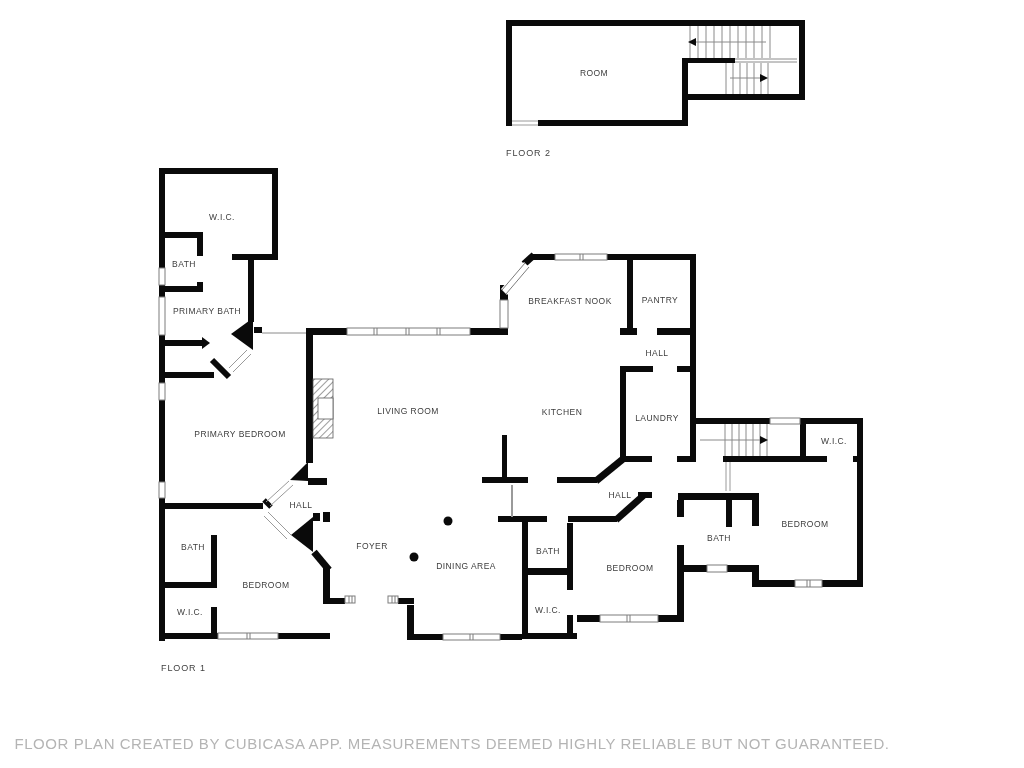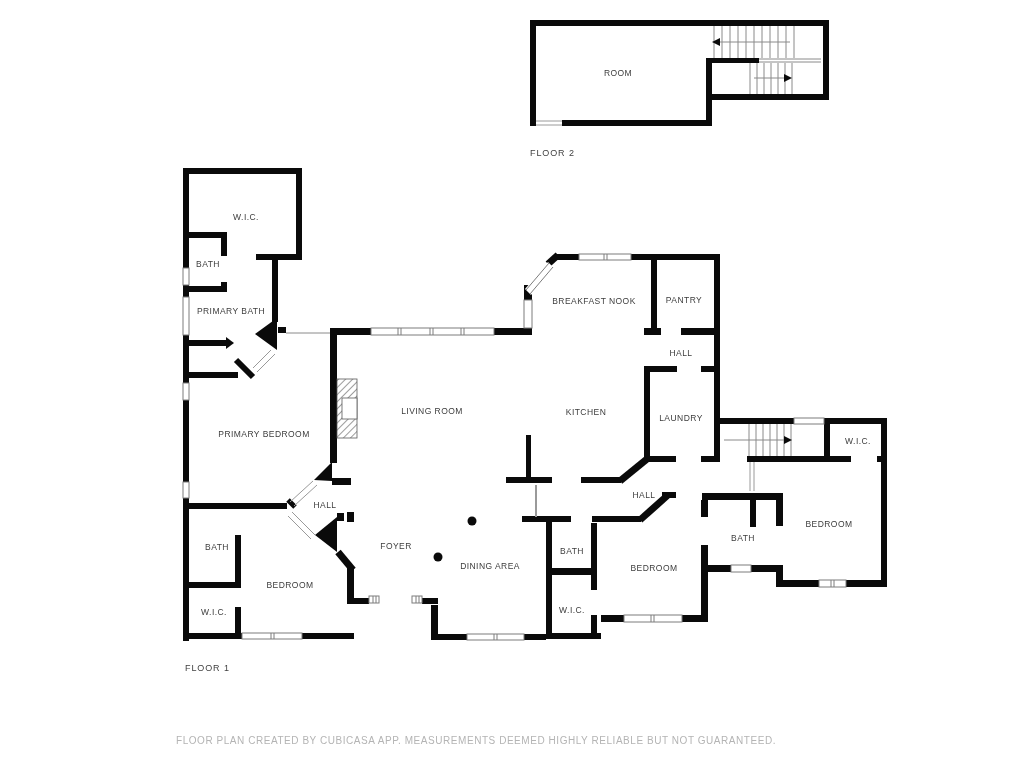--- a/index.html
+++ b/index.html
@@ -1,25 +1,25 @@
 <!DOCTYPE html>
 <html><head>
 <meta charset="utf-8">
 <style>
   html,body{margin:0;padding:0;background:#ffffff;width:1024px;height:768px;overflow:hidden;}
-  #stage{position:relative;width:904px;height:768px;background:#fff;font-family:"Liberation Sans",sans-serif;margin-left:24px;}
+  #stage{position:relative;width:904px;height:768px;background:#fff;font-family:"Liberation Sans",sans-serif;}
   svg{position:absolute;left:0;top:0;}
   .wall{fill:#0a0a0a;}
   .wline{stroke:#0a0a0a;fill:none;}
   .thin{stroke:#8a8a8a;stroke-width:1;fill:none;}
   .thin2{stroke:#9a9a9a;stroke-width:1;fill:none;}
   .room-label{font-family:"Liberation Sans",sans-serif;font-size:8.5px;letter-spacing:.45px;fill:#3c3c3c;text-anchor:middle;}
   .caption{font-family:"Liberation Sans",sans-serif;font-size:9px;letter-spacing:.9px;fill:#3f3f3f;}
   #footer{position:absolute;left:0;right:0;top:735px;text-align:center;
-          font-family:"Liberation Sans",sans-serif;font-size:10px;letter-spacing:.55px;color:#b4b4b4;}
+          font-family:"Liberation Sans",sans-serif;font-size:15px;letter-spacing:.55px;color:#b4b4b4;}
 </style>
 </head>
 <body>
 
 <div id="stage">
 <svg id="plan-svg" width="1024" height="768" viewBox="0 0 1024 768">
   <defs>
     <pattern id="hatch" width="5" height="5" patternUnits="userSpaceOnUse" patternTransform="rotate(45)">
       <rect width="5" height="5" fill="#ffffff"></rect>
       <line x1="0" y1="0" x2="0" y2="5" stroke="#4a4a4a" stroke-width="1.1"></line>

